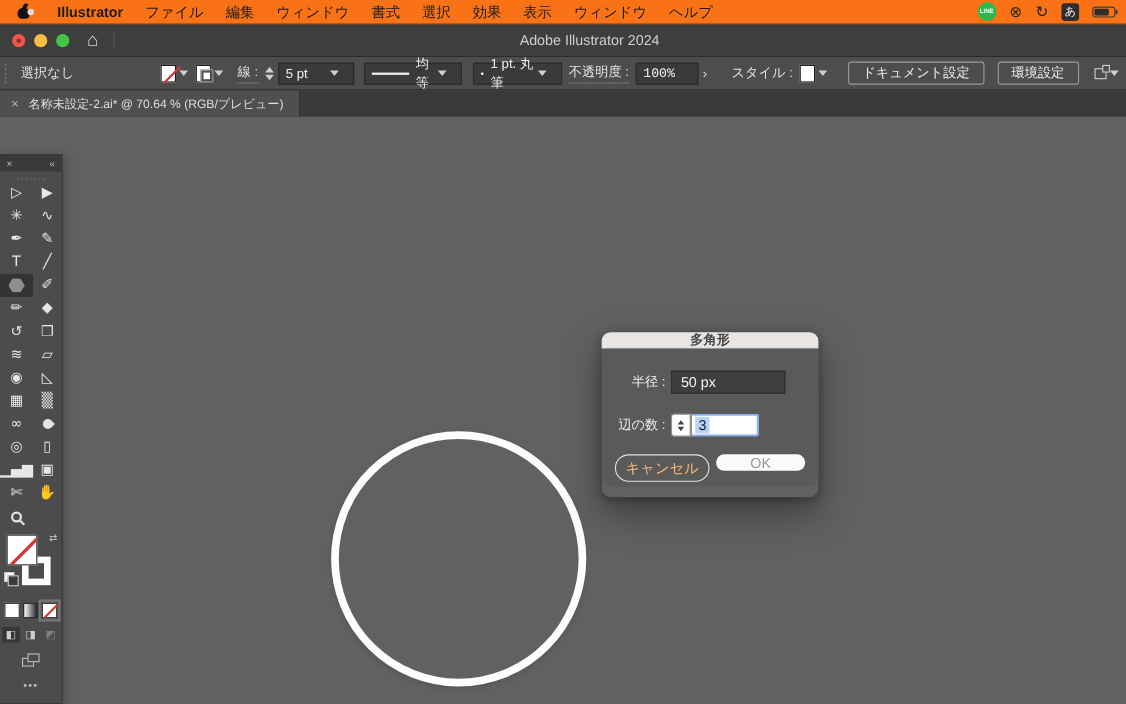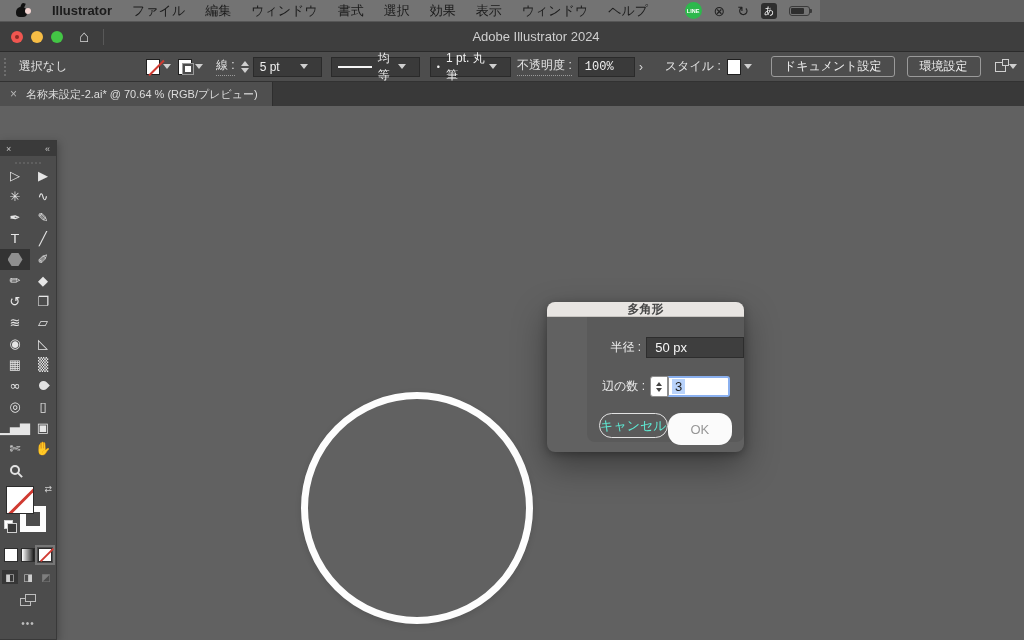--- a/index.html
+++ b/index.html
@@ -1,21 +1,21 @@
 <!DOCTYPE html>
 <html><head>
 <meta charset="utf-8">
 <style>
   * { margin:0; padding:0; box-sizing:border-box; }
   html,body { width:1024px; height:640px; overflow:hidden; background:#616161;
     font-family:"Liberation Sans","DejaVu Sans",sans-serif; }
 
   
-  .menubar { position:absolute; left:0; top:0; width:820px; height:22px;
-    background:#737373; display:flex; align-items:center; font-size:13px; color:#1b1b1b;
+  .menubar { position:absolute; left:0; top:0; width:1024px; height:22px;
+    background:#f97316; display:flex; align-items:center; font-size:13px; color:#1b1b1b;
     border-bottom:1px solid rgba(0,0,0,.25); z-index:50; }
   .apple { position:relative; width:12px; height:13px; margin:0 14px 0 16px; }
   .apple .body { position:absolute; left:0; top:3px; width:11px; height:10px; background:#111; border-radius:5px 5px 4px 4px; }
   .apple .bite { position:absolute; right:-3px; top:4px; width:6px; height:6px; background:#f2d4d1; border-radius:50%; }
   .apple .leaf { position:absolute; left:5px; top:-1px; width:4px; height:5px; background:#111; border-radius:60% 0 60% 0; transform:rotate(20deg); }
   .menu-app { font-weight:700; padding:0 10px; }
   .menu-item { padding:0 10px; }
   .menubar-right { margin-left:auto; display:flex; align-items:center; gap:12px; padding-right:10px; }
   .line-badge { width:17px; height:17px; border-radius:50%; background:#2db84c; color:#fff;
     font-size:5.5px; font-weight:700; display:flex; align-items:center; justify-content:center; }
@@ -115,38 +115,38 @@
   .screenmode { margin:10px auto 0; position:relative; width:16px; height:12px; }
   .screenmode .r1 { position:absolute; left:0; bottom:0; width:11px; height:8px; border:1px solid #bdbdbd; }
   .screenmode .r2 { position:absolute; right:0; top:0; width:11px; height:8px; border:1px solid #bdbdbd; background:#4c4c4c; }
   .tools-dots { margin:12px auto 4px; color:#bdbdbd; font-size:10px; letter-spacing:1px; }
 
   
   .dialog { position:absolute; left:547px; top:302px; width:197px; height:150px; border-radius:8px;
     box-shadow:0 14px 34px rgba(0,0,0,.38), 0 2px 8px rgba(0,0,0,.28); z-index:60; }
   .dlg-title { height:15px; background:#e8e5e2; border-radius:8px 8px 0 0; display:flex; align-items:center;
     justify-content:center; color:#474747; font-size:12px; font-weight:600; border-bottom:1px solid #c9c6c2; }
-  .dlg-body { position:relative; height:125px; background:#5a5a5a; border-radius:0 0 8px 8px;margin-left:40px; }
+  .dlg-body { position:relative; height:125px; background:#5a5a5a; border-radius:0 0 8px 8px; }
   .dlg-row1 { position:absolute; left:0; top:20px; width:100%; display:flex; align-items:center; }
   .dlg-row2 { position:absolute; left:0; top:59px; width:100%; display:flex; align-items:center; }
   .dlg-label { width:58px; text-align:right; color:#ececec; font-size:12px; margin-right:5px; white-space:nowrap; }
   .dlg-field { width:104px; height:21px; background:#3e3e3e; border:1px solid #2d2d2d; color:#f5f5f5;
     font-size:13px; display:flex; align-items:center; padding-left:8px; }
   .dlg-stepper { width:18px; height:21px; background:#fff; border:1px solid #8e8e8e; border-radius:3px 0 0 3px;
     display:flex; flex-direction:column; align-items:center; justify-content:center; gap:2px; }
   .dlg-stepper i { width:0; height:0; border-left:3px solid transparent; border-right:3px solid transparent; }
   .dlg-stepper .up { border-bottom:4px solid #444; }
   .dlg-stepper .dn { border-top:4px solid #444; }
   .dlg-input { width:62px; height:21px; background:#fff; border:2px solid #8ab0ef; border-left:1px solid #8e8e8e;
     border-radius:0 3px 3px 0; display:flex; align-items:center; padding-left:3px; font-size:13px; color:#222; }
   .dlg-input .sel { background:#b9d3fb; padding:0 3px; }
   .dlg-buttons { position:absolute; left:0; top:96px; width:100%; display:flex; justify-content:space-between; padding:0 12px; }
   .btn-cancel { width:86px; height:25px; border:1.5px solid #e3e3e3; border-radius:13px; background:transparent;
-    color:#5eead4; font-size:13px; display:flex; align-items:center; justify-content:center; }
-  .btn-ok { width:81px; height:32px; border:none; border-radius:13px; background:#fbfbfb; color:#979797;
+    color:#fdba74; font-size:13px; display:flex; align-items:center; justify-content:center; }
+  .btn-ok { width:81px; height:15px; border:none; border-radius:13px; background:#fbfbfb; color:#979797;
     font-size:13px; display:flex; align-items:center; justify-content:center; }
 </style>
 </head>
 <body>
 
 <div class="menubar">
   <span class="apple">
       <i class="body"></i>
       <i class="bite"></i>
       <i class="leaf"></i>

